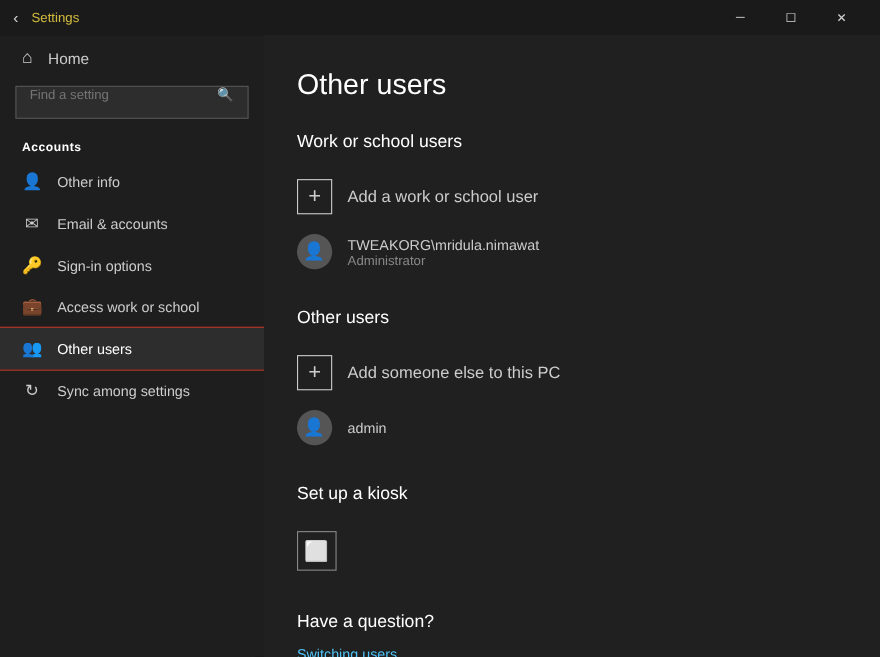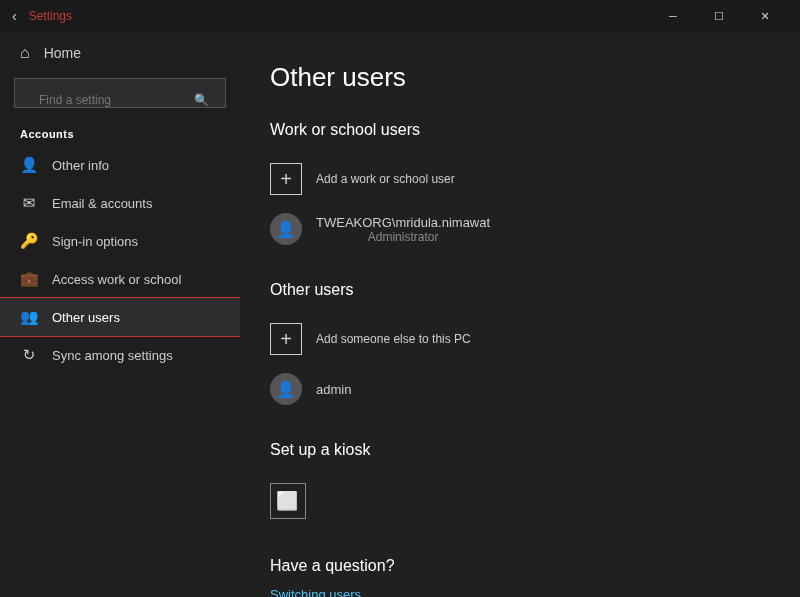--- a/index.html
+++ b/index.html
@@ -24,21 +24,21 @@
     }
     .titlebar-back {
       color: #fff;
       font-size: 14px;
       cursor: pointer;
       margin-right: 12px;
       opacity: 0.8;
     }
     .titlebar-title {
       font-size: 12px;
-      color: #ef4444;
+      color: #fde047;
       opacity: 0.8;
       flex: 1;
     }
     .titlebar-controls {
       display: flex;
       gap: 0;
     }
     .titlebar-btn {
       width: 46px;
       height: 32px;
@@ -76,25 +76,25 @@
       font-size: 14px;
       color: #ccc;
     }
     .sidebar-home-icon {
       margin-right: 14px;
       font-size: 16px;
     }
     .sidebar-search {
       margin: 4px 14px 12px 14px;
       display: flex;
-      align-items: flex-end;
+      align-items: flex-start;
       background: #2d2d2d;
       border: 1px solid #555;
       height: 30px;
-      padding: 0 24px;
+      padding: 0 12px;
     }
     .sidebar-search input {
       background: transparent;
       border: none;
       outline: none;
       color: #ccc;
       font-size: 12px;
       flex: 1;
     }
     .sidebar-search-icon {
@@ -165,21 +165,21 @@
       border: 1.5px solid #ccc;
       display: flex;
       align-items: center;
       justify-content: center;
       font-size: 20px;
       color: #ccc;
       margin-right: 14px;
       flex-shrink: 0;
     }
     .action-item-label {
-      font-size: 12px;
+      font-size: 15px;
       color: #ccc;
       text-align: center;
     }
     .user-item {
       display: flex;
       align-items: center;
       padding: 8px 0;
     }
     .user-avatar {
       width: 32px;
@@ -194,21 +194,20 @@
       font-size: 16px;
       color: #aaa;
     }
     .user-info-name {
       font-size: 13px;
       color: #ccc;
     }
     .user-info-role {
       font-size: 12px;
       color: #888;
-      text-align: center;
     }
     .kiosk-icon {
       width: 36px;
       height: 36px;
       border: 1.5px solid #888;
       display: flex;
       align-items: center;
       justify-content: center;
       margin-right: 14px;
       flex-shrink: 0;

